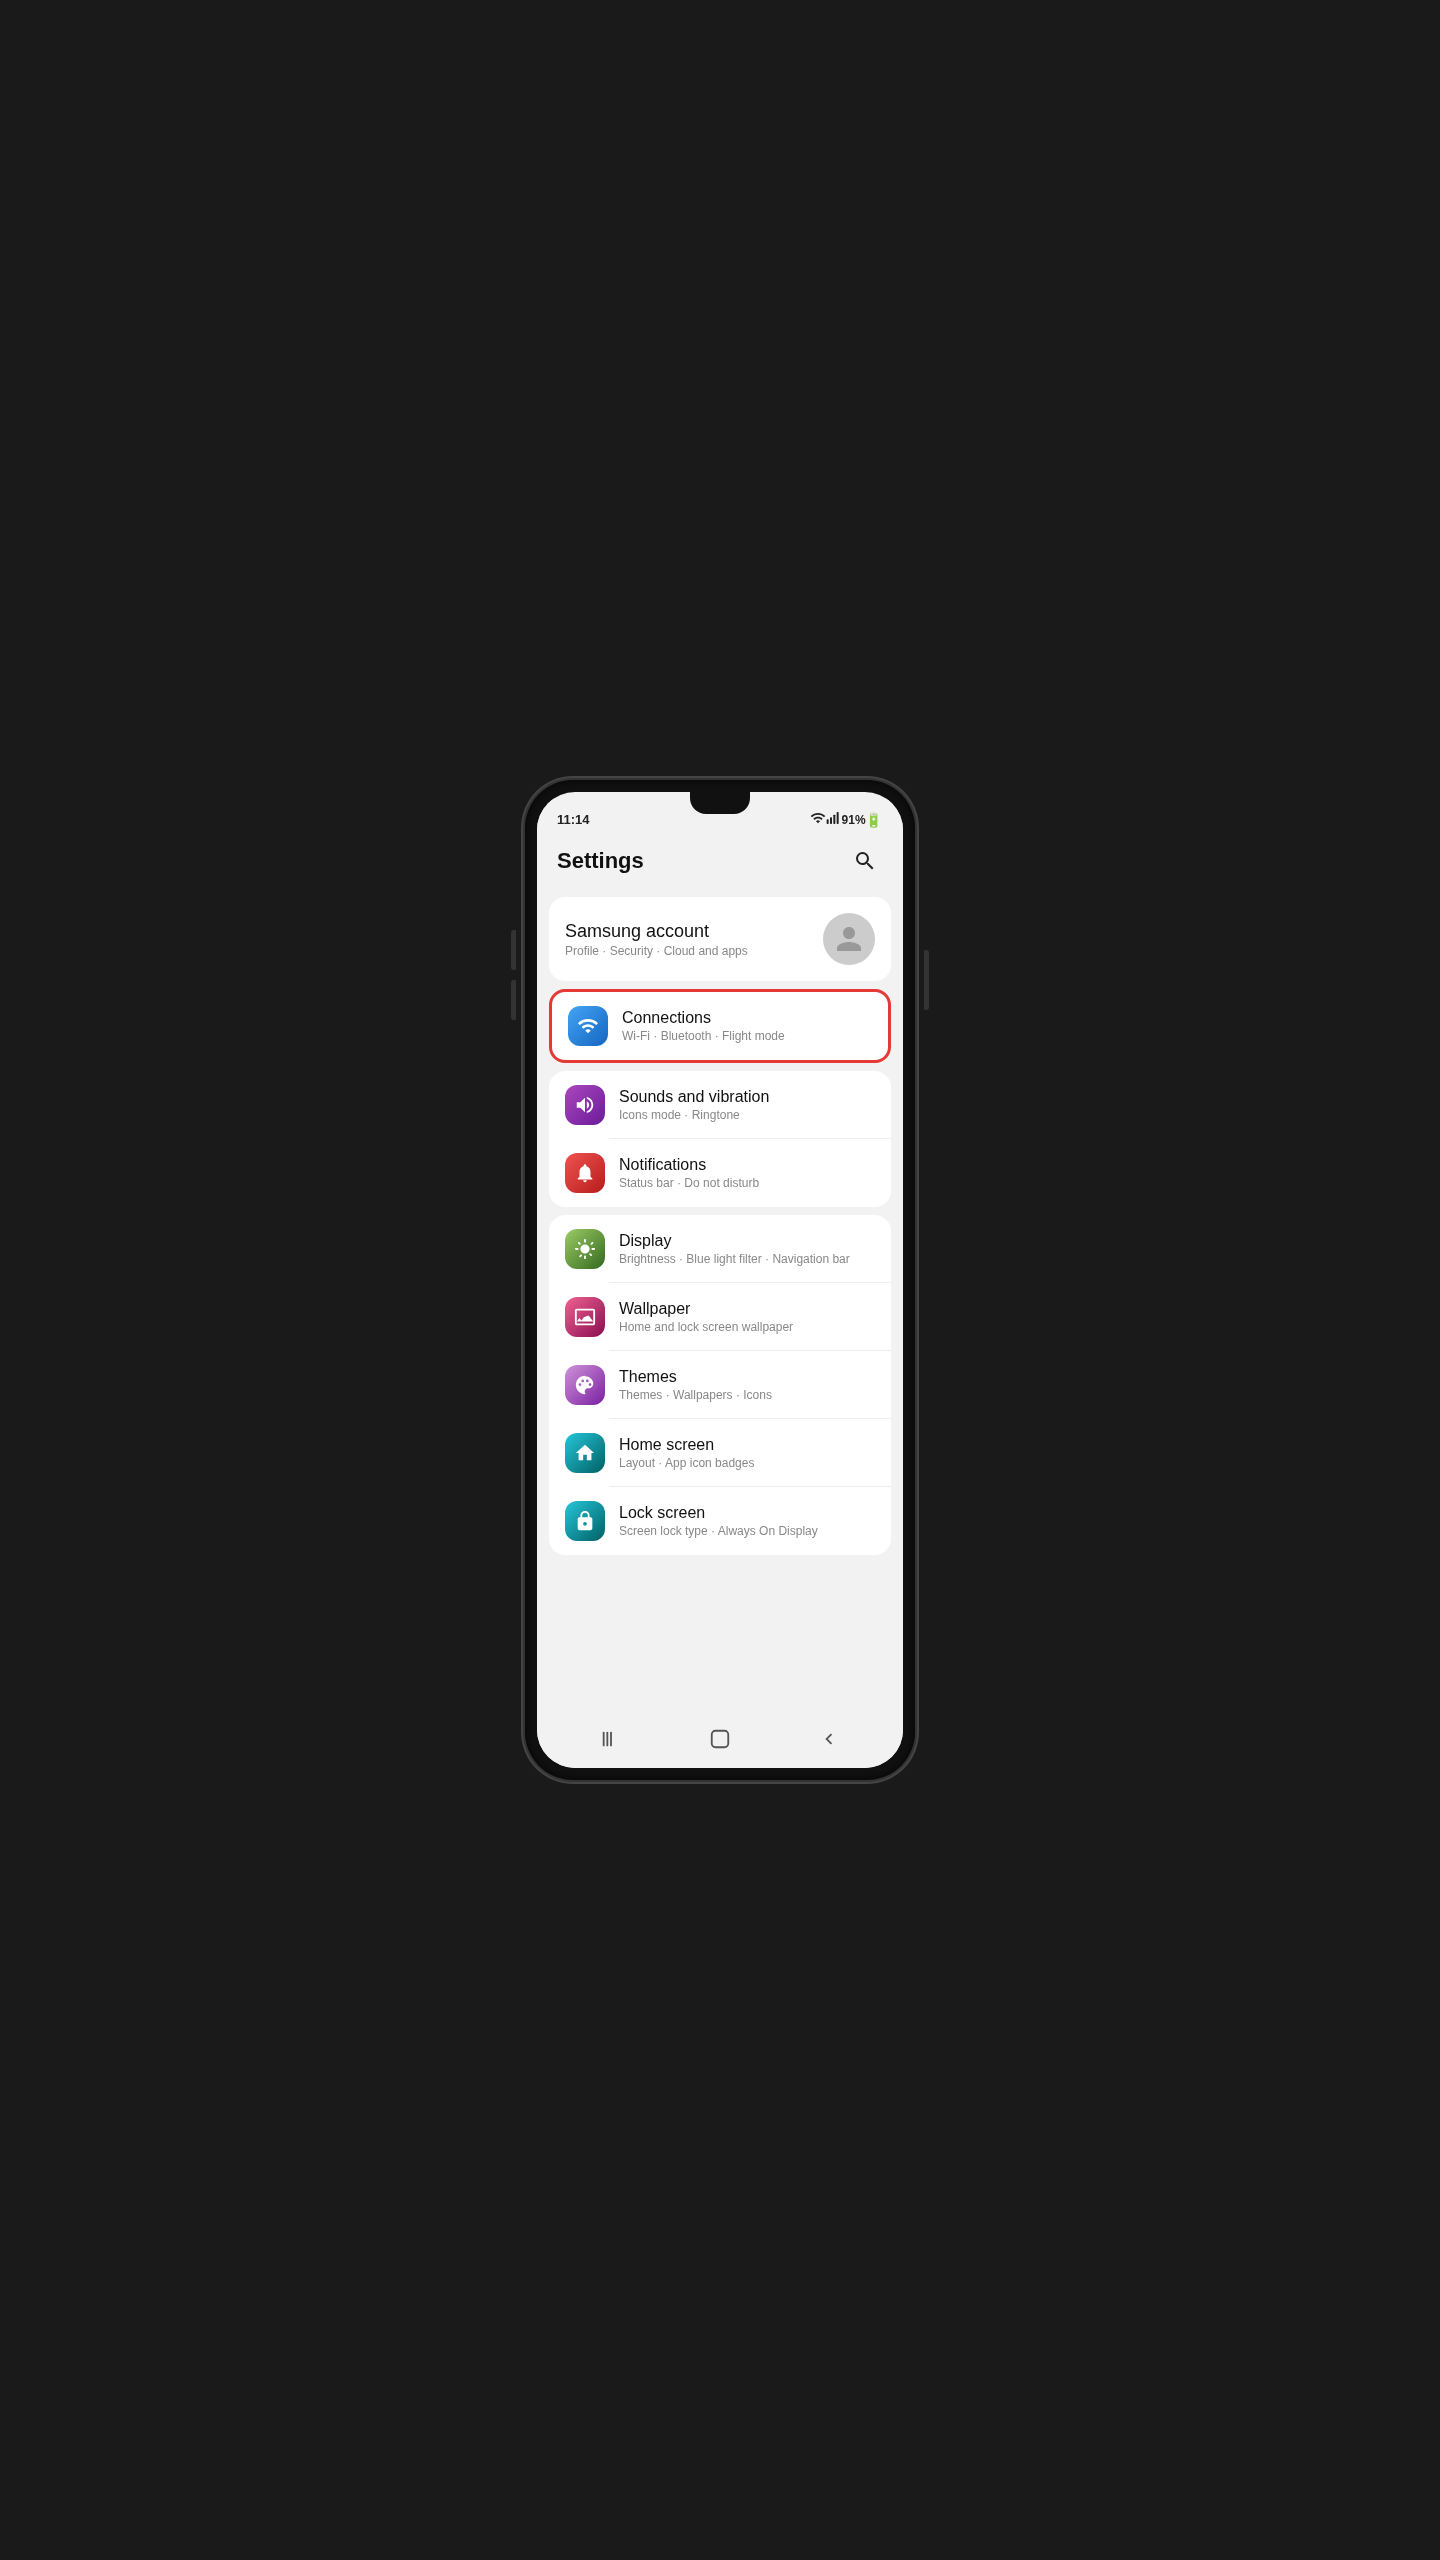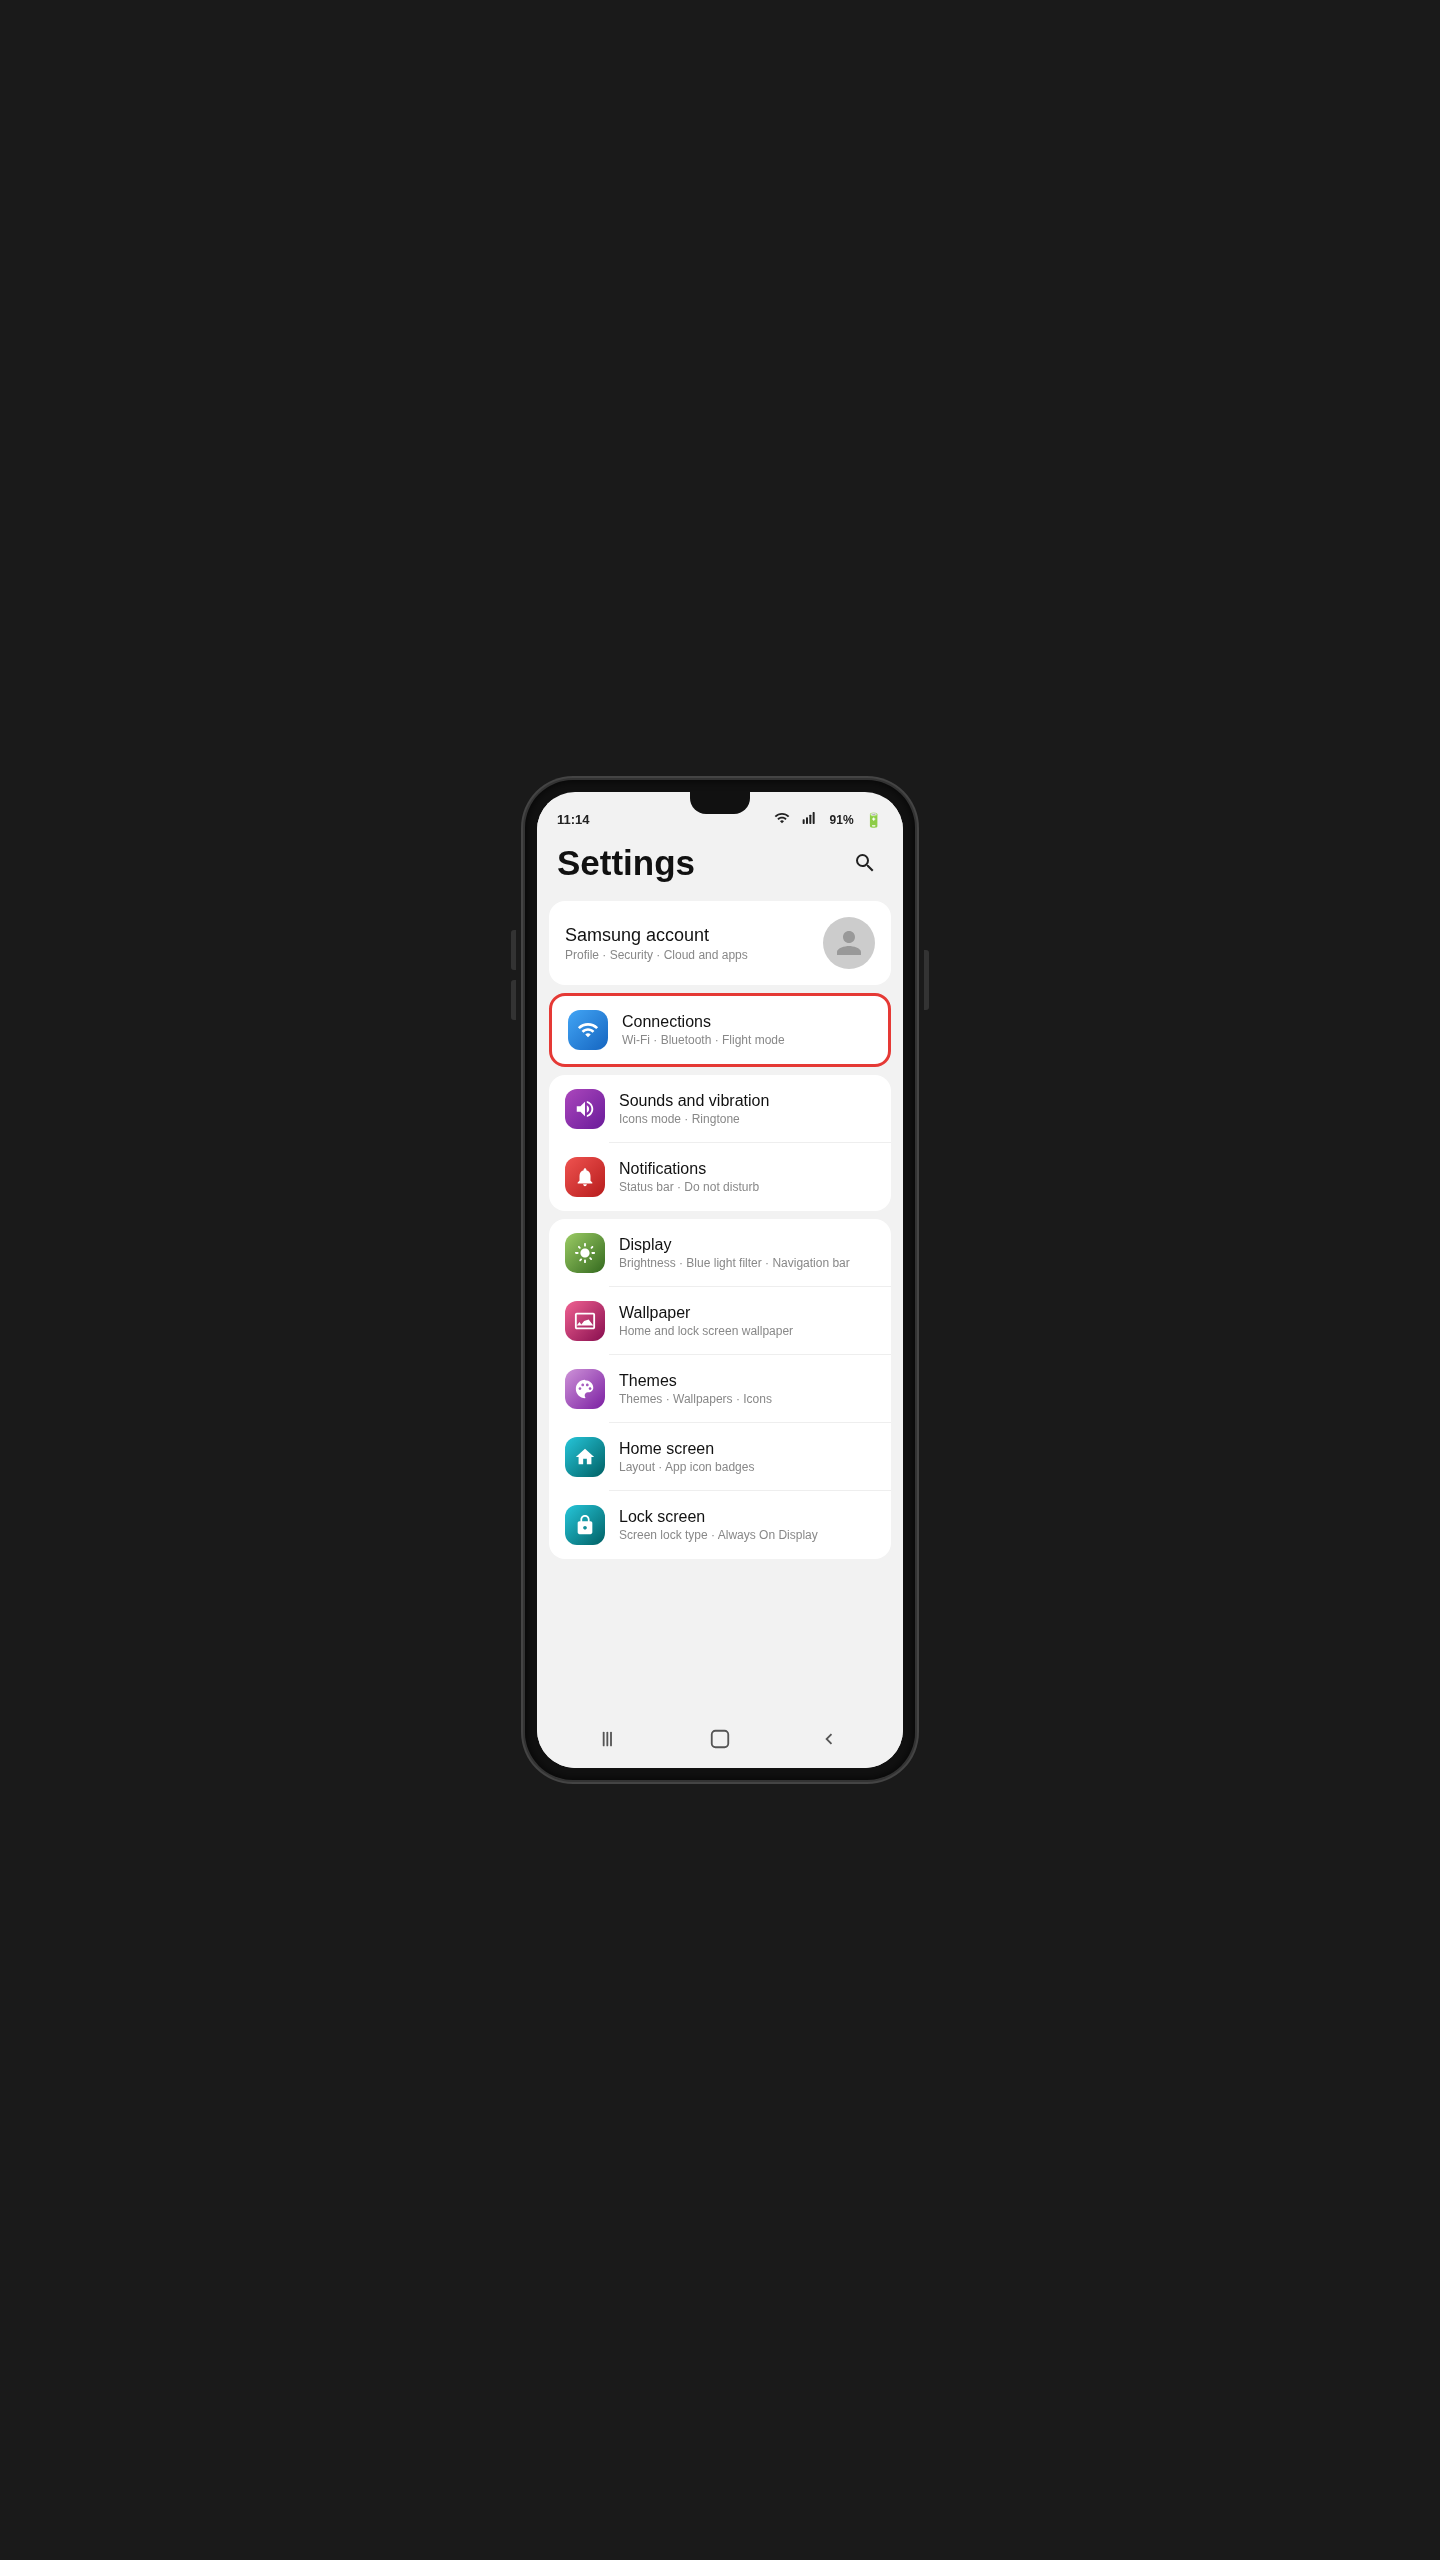--- a/index.html
+++ b/index.html
@@ -80,34 +80,34 @@
       font-size: 13px;
       font-weight: 600;
       color: #222;
       background: #f2f2f2;
       flex-shrink: 0;
       margin-top: 8px;
     }
     .status-right {
       display: flex;
       align-items: center;
-      gap: 12px;
+      gap: 0;
       font-size: 12px;
     }
     
     .settings-header {
       display: flex;
       justify-content: space-between;
       align-items: center;
       padding: 10px 20px 12px 20px;
       background: #f2f2f2;
       flex-shrink: 0;
     }
     .settings-title {
-      font-size: 35px;
+      font-size: 22px;
       font-weight: 600;
       color: #111;
     }
     .search-icon-btn {
       width: 36px;
       height: 36px;
       display: flex;
       align-items: center;
       justify-content: center;
       cursor: pointer;

